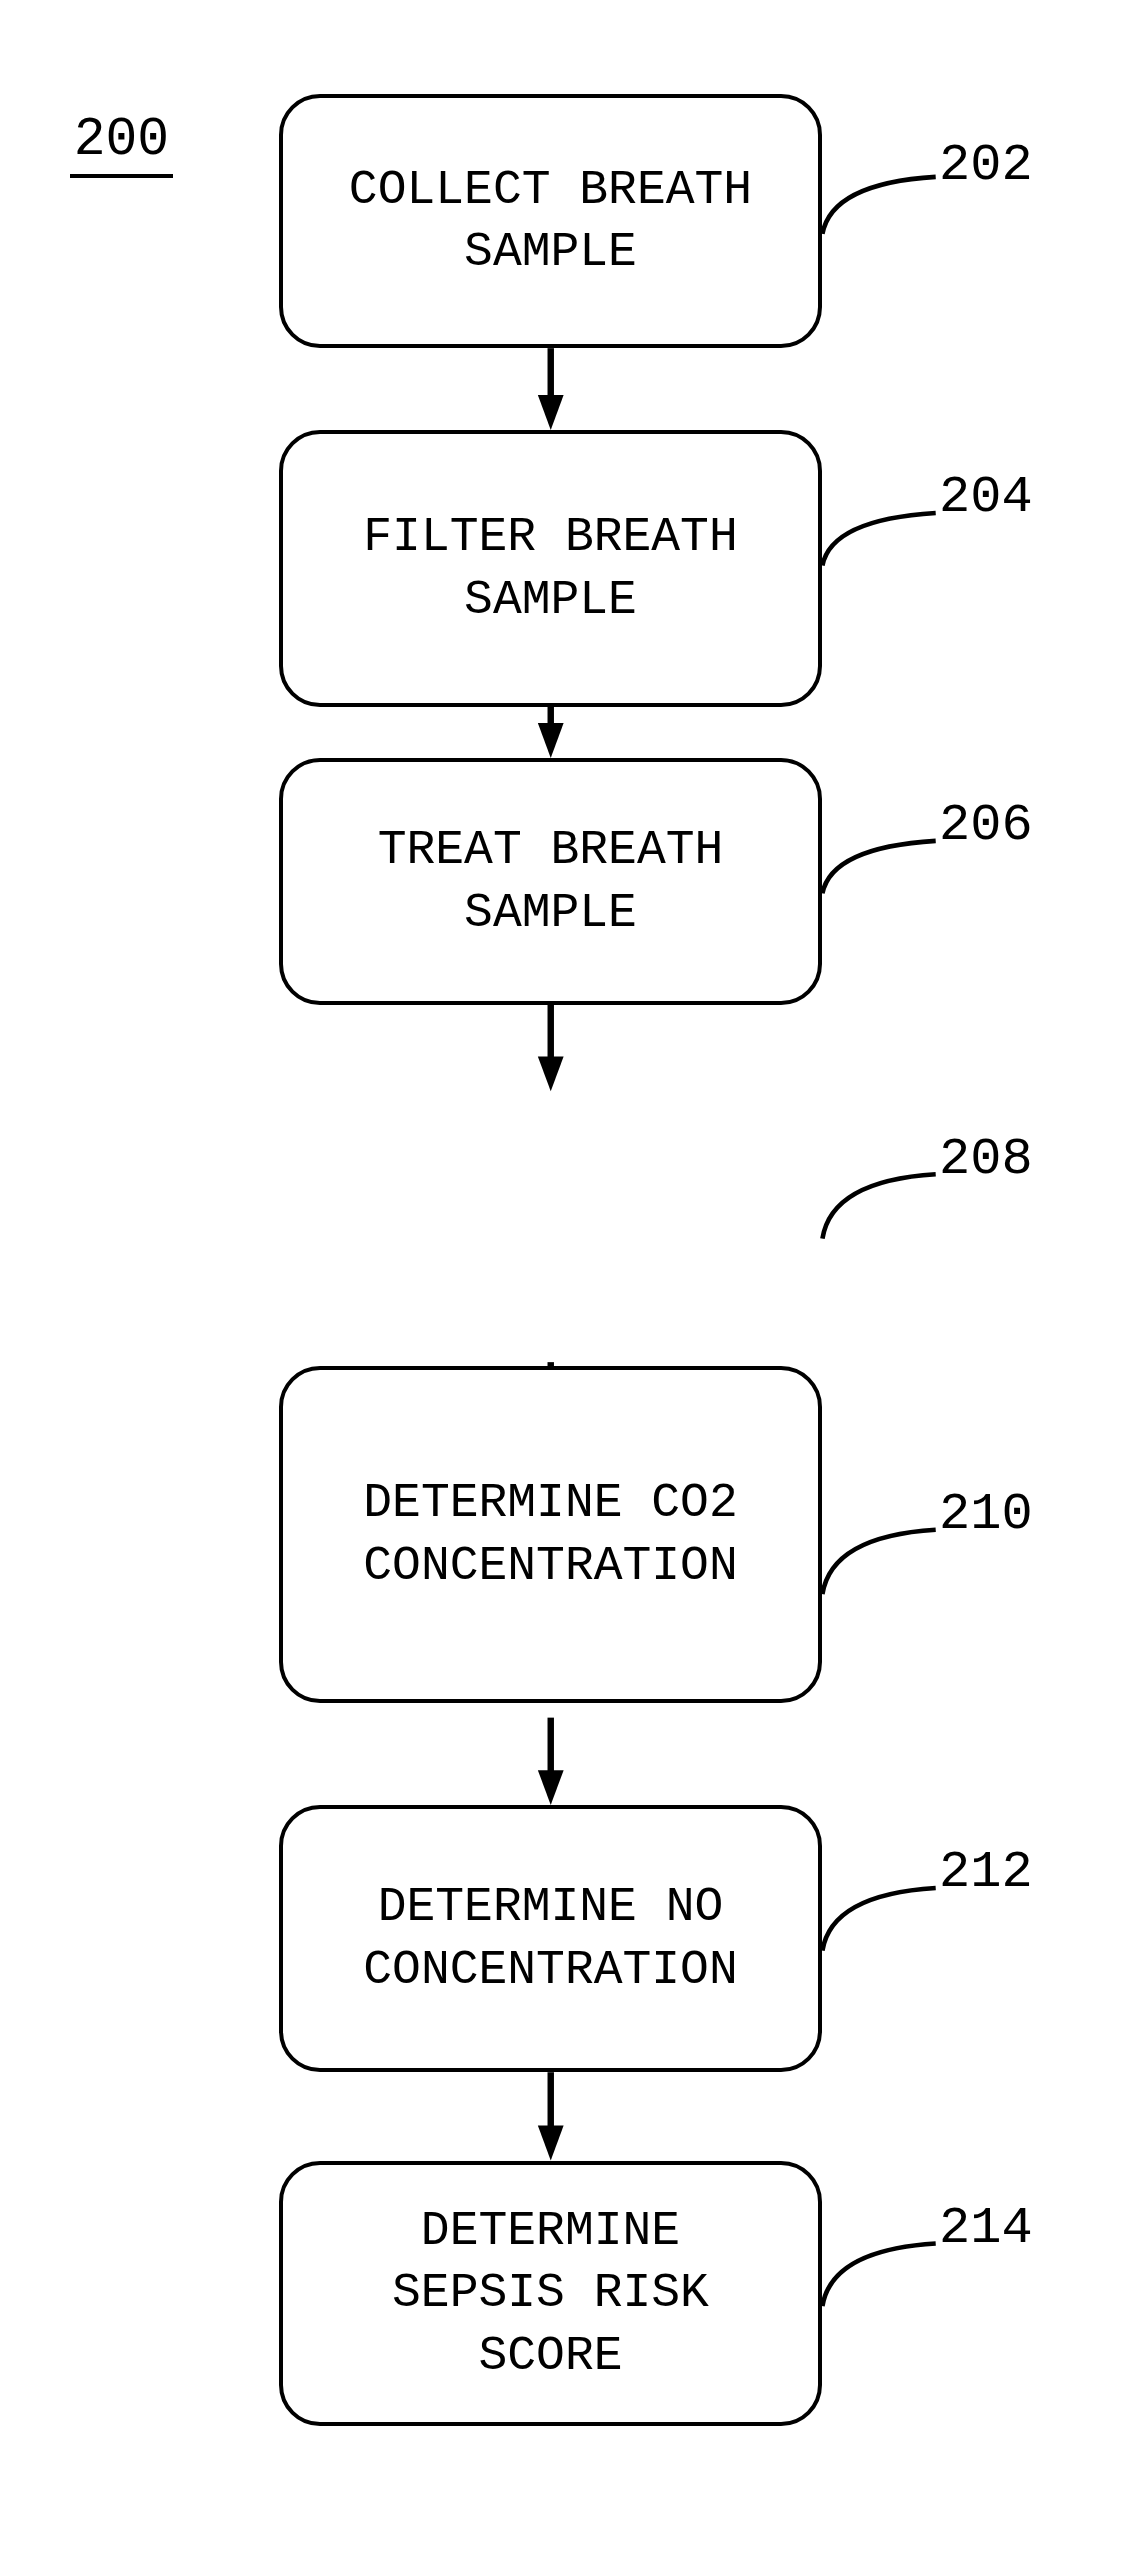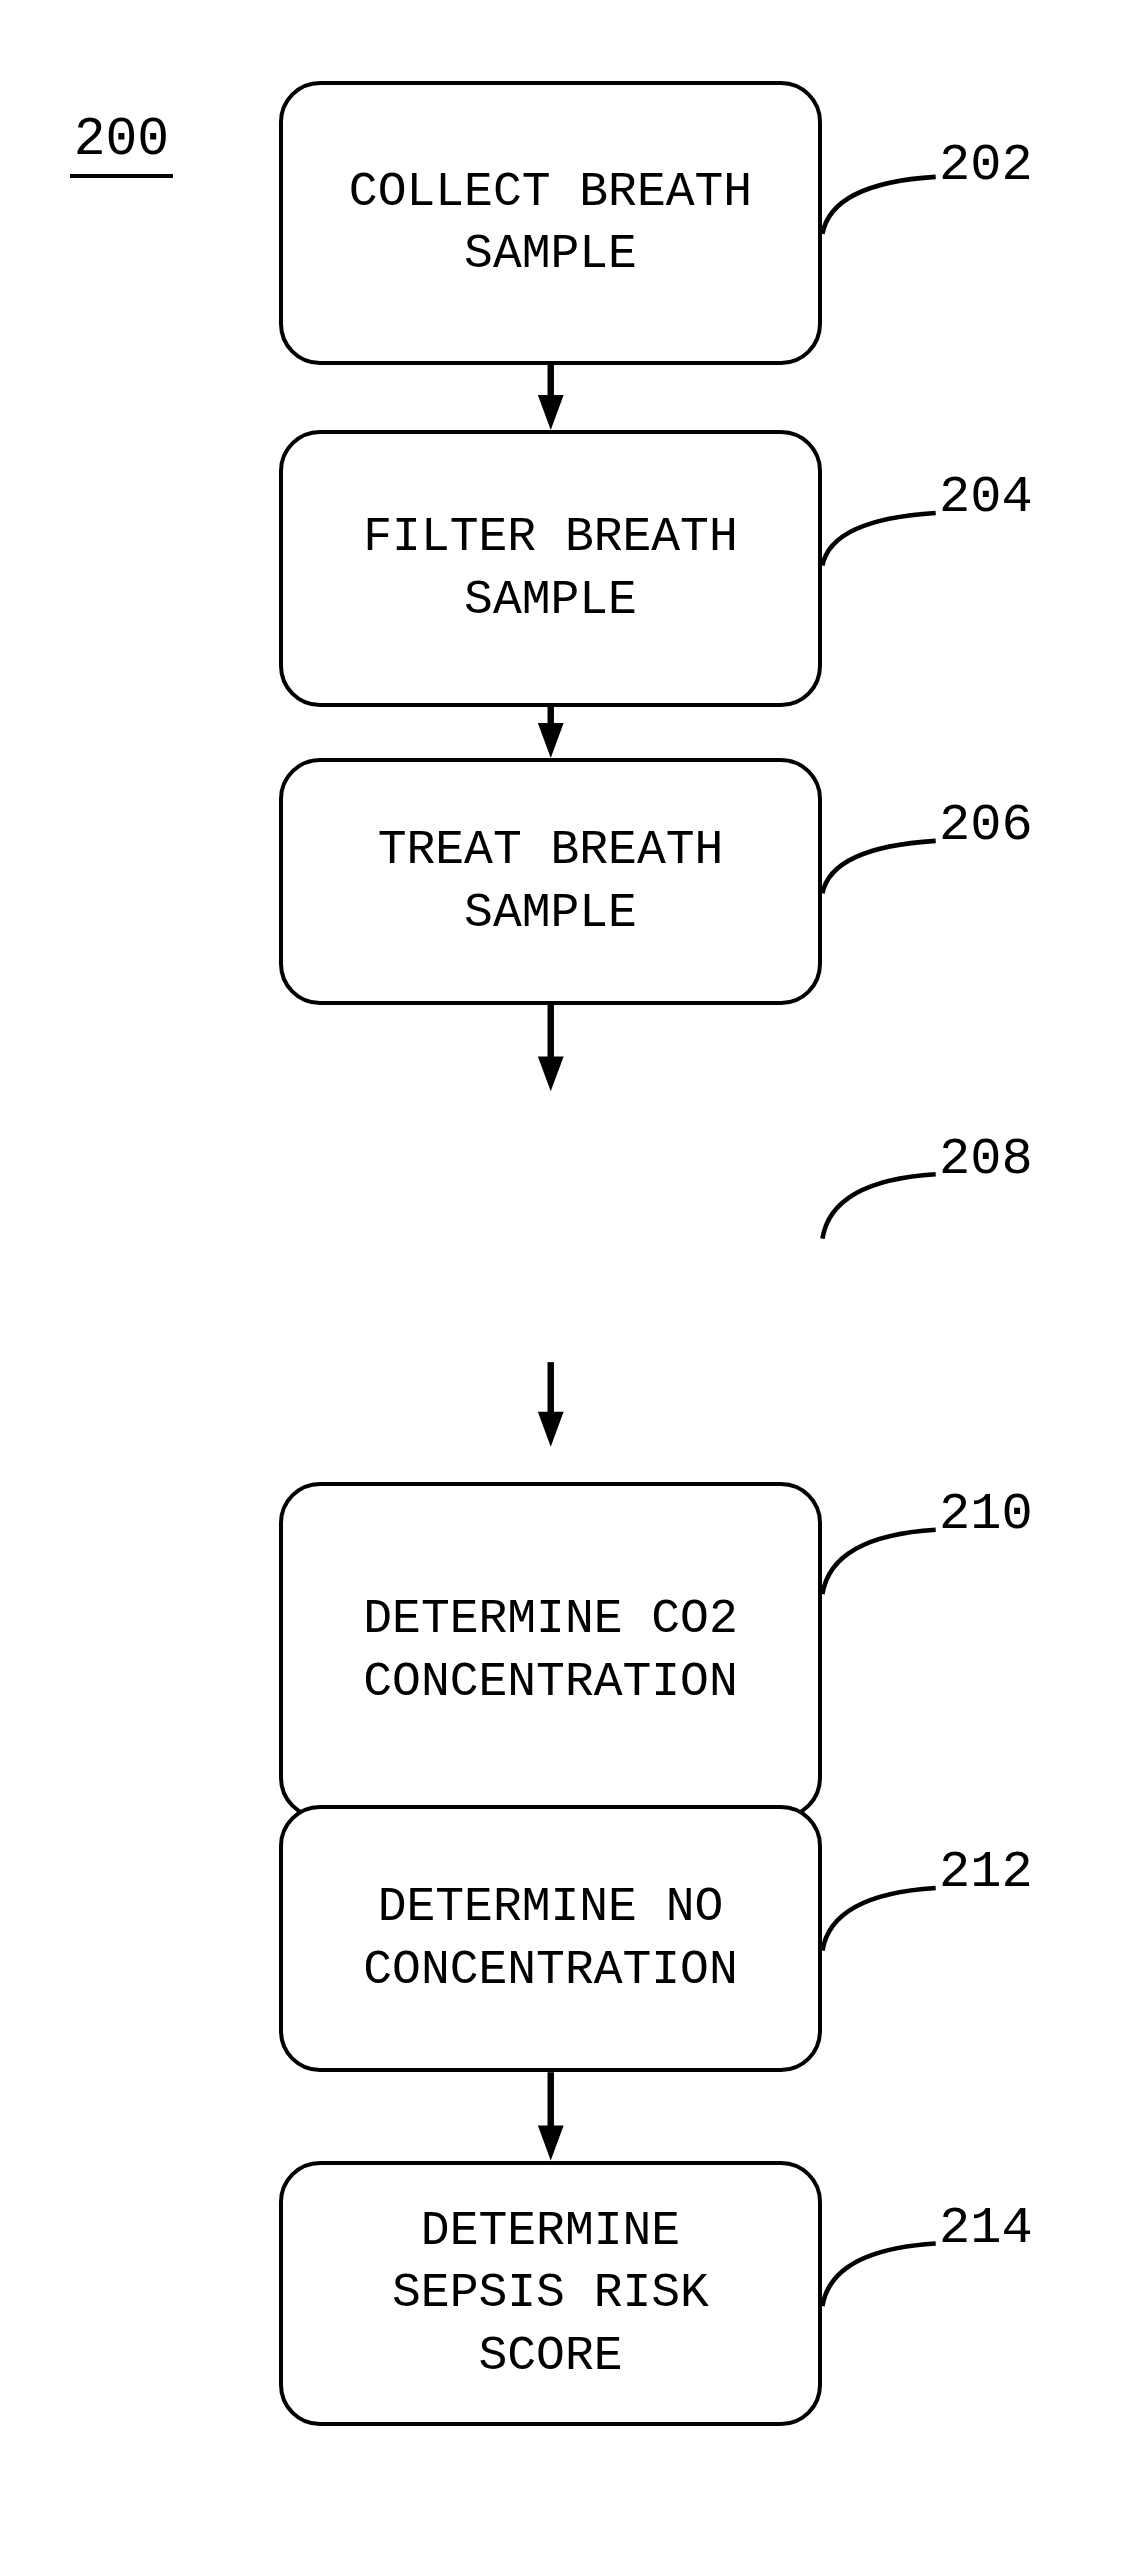--- a/index.html
+++ b/index.html
@@ -100,33 +100,33 @@
 
     <path d="M 893 254 Q 903 199 1016 192"></path>
     <path d="M 893 614 Q 903 564 1016 557"></path>
     <path d="M 893 970 Q 903 920 1016 913"></path>
     <path d="M 893 1345 Q 903 1282 1016 1275"></path>
     <path d="M 893 1731 Q 903 1668 1016 1661"></path>
     <path d="M 893 2118 Q 903 2057 1016 2050"></path>
     <path d="M 893 2504 Q 903 2443 1016 2436"></path>
   </svg>
 
-  <div class="box" style="top:81px;height:284px">
+  <div class="box" style="top:94px;height:254px">
     <span class="box-label">COLLECT BREATH
 SAMPLE</span>
   </div>
   <div class="box" style="top:430px;height:277px">
     <span class="box-label">FILTER BREATH
 SAMPLE</span>
   </div>
   <div class="box" style="top:758px;height:247px">
     <span class="box-label">TREAT BREATH
 SAMPLE</span>
   </div>
-  <div class="box" style="top:1482px;height:337px">
+  <div class="box" style="top:1366px;height:337px">
     <span class="box-label">DETERMINE CO2
 CONCENTRATION</span>
   </div>
   <div class="box" style="top:1805px;height:267px">
     <span class="box-label">DETERMINE NO
 CONCENTRATION</span>
   </div>
   <div class="box" style="top:2161px;height:265px">
     <span class="box-label">DETERMINE
 SEPSIS RISK

